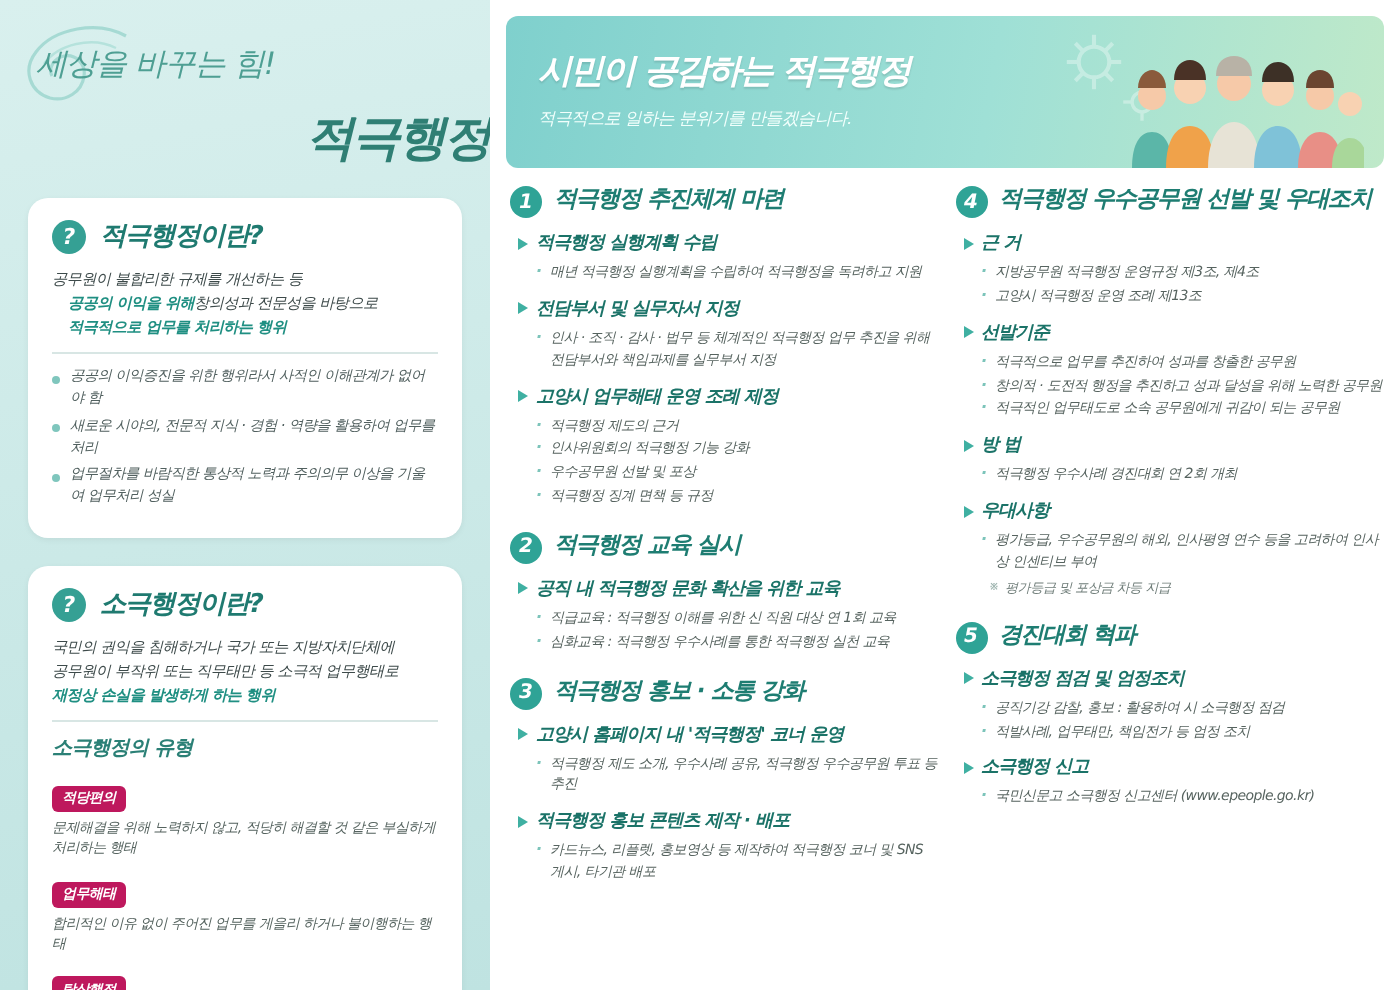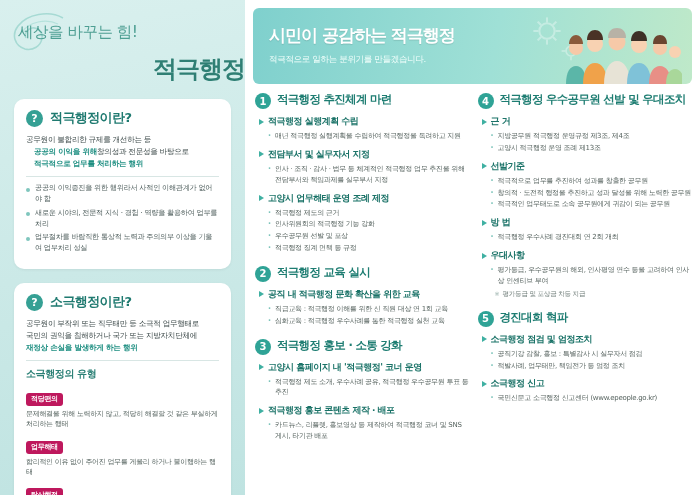--- a/index.html
+++ b/index.html
@@ -2,21 +2,21 @@
 <html lang="ko"><head>
 <meta charset="utf-8">
 <style>
   html,body{margin:0;padding:0;}
   body{
     width:700px;height:495px;
     font-family:"DejaVu Sans","Liberation Sans",sans-serif;
     background:#ffffff;
     overflow:hidden;
   }
-  .page{position:relative;width:700px;height:495px;display:flex;}
+  .page{position:relative;width:700px;height:495px;display:flex;font-style:italic;}
 
   
   .left{
     width:245px;height:495px;
     background:linear-gradient(170deg,#d9f0ee 0%, #cdeae8 45%, #bfe3e1 100%);
     position:relative;
     box-sizing:border-box;
   }
   .title-wrap{padding:22px 0 0 18px;position:relative;}
   .title-sub{
@@ -143,22 +143,22 @@
         <li>업무절차를 바람직한 통상적 노력과 주의의무 이상을 기울여 업무처리 성실</li>
       </ul>
     </div>
 
     <div class="card">
       <div class="card-head">
         <div class="qmark">?</div>
         <div class="card-title">소극행정이란?</div>
       </div>
       <div class="card-body">
+        <div>국민의 권익을 침해하거나 국가 또는 지방자치단체에</div>
         <div>공무원이 부작위 또는 직무태만 등 소극적 업무행태로</div>
-        <div>국민의 권익을 침해하거나 국가 또는 지방자치단체에</div>
         <div class="hl">재정상 손실을 발생하게 하는 행위</div>
       </div>
       <div class="divider"></div>
       <div class="types-title">소극행정의 유형</div>
       <div class="sub-block">
         <div class="sub-label">적당편의</div>
         <div class="sub-text">문제해결을 위해 노력하지 않고, 적당히 해결할 것 같은 부실하게 처리하는 행태</div>
       </div>
       <div class="sub-block">
         <div class="sub-label">업무해태</div>
@@ -370,21 +370,21 @@
           <div class="sec-head">
             <div class="num">5</div>
             <div class="sec-title">경진대회 혁파</div>
           </div>
           <div class="item">
             <div class="item-head">
                 <span class="arrow"></span>
               <span class="item-title">소극행정 점검 및 엄정조치</span>
               </div>
             <ul class="sub-list">
-              <li>공직기강 감찰, 홍보 : 특별감사 시 실무자서 점검</li>
+              <li>공직기강 감찰, 홍보 : 활용하여 시 소극행정 점검</li>
               <li>적발사례, 업무태만, 책임전가 등 엄정 조치</li>
             </ul>
           </div>
           <div class="item">
             <div class="item-head">
                 <span class="arrow"></span>
               <span class="item-title">소극행정 신고</span>
               </div>
             <ul class="sub-list">
                 <li>국민신문고 소극행정 신고센터 (www.epeople.go.kr)</li>

